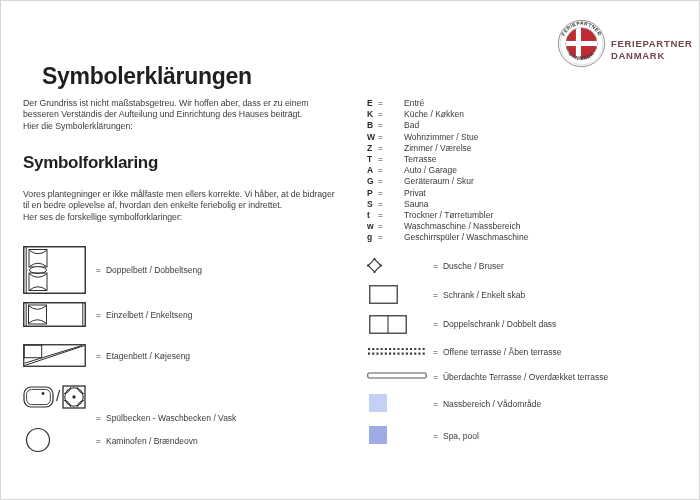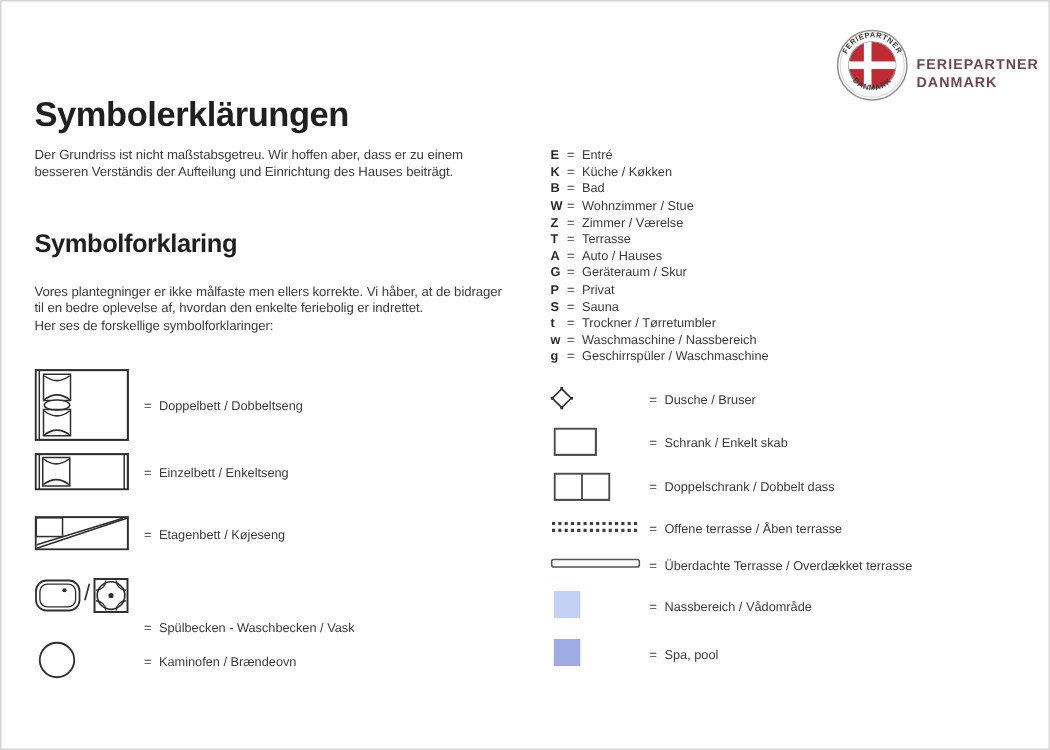--- a/index.html
+++ b/index.html
@@ -4,30 +4,30 @@
 <style>
   html,body{margin:0;padding:0;background:#ffffff;}
   body{font-family:"Liberation Sans", sans-serif;}
   #page{
     position:relative;width:700px;height:500px;background:#ffffff;
     border:1px solid #d6d6d6;box-sizing:border-box;overflow:hidden;
     color:#3a3a3a;
   }
   .abs{position:absolute;}
   h1,h2{margin:0;font-weight:600;color:#1f1f1f;letter-spacing:-0.3px;}
-  h1{font-size:23px;}
+  h1{font-size:23px;margin-left:19px;}
   h2{font-size:17px;}
   .para{font-size:8.8px;line-height:11.4px;color:#3c3c3c;letter-spacing:-0.05px;white-space:nowrap;}
   .lbl{font-size:8.5px;color:#3a3a3a;white-space:nowrap;}
   .eq{margin-right:5px;}
   .abbr-list{left:366px;top:97px;}
   .abbr-row{display:flex;align-items:baseline;height:11.2px;font-size:8.5px;color:#3a3a3a;}
   .abbr-letter{font-weight:700;width:11px;color:#2b2b2b;}
   .abbr-eq{width:10px;}
-  .abbr-label{white-space:nowrap;}
+  .abbr-label{white-space:nowrap;margin-left:16px;}
   .slash{font-size:15px;color:#333;margin:0 2px;position:relative;top:-2px;}
   .sink-row{display:flex;align-items:center;}
   .brand{left:610px;top:37px;font-size:9.5px;line-height:12px;letter-spacing:0.7px;color:#6e464b;font-weight:600;}
   svg{display:block;}
 </style>
 </head>
 <body>
 
 <div id="page">
 
@@ -59,20 +59,21 @@
   </div>
   <div class="abs brand">
     <div>FERIEPARTNER</div>
     <div>DANMARK</div>
   </div>
 
   <h1 class="abs" style="left:22px;top:62px;">Symbolerklärungen</h1>
   <div class="abs para" style="left:22px;top:97px;">
     <div>Der Grundriss ist nicht maßstabsgetreu. Wir hoffen aber, dass er zu einem</div>
     <div>besseren Verständis der Aufteilung und Einrichtung des Hauses beiträgt.</div>
+    <div>Hier die Symbolerklärungen:</div>
   </div>
 
   <h2 class="abs" style="left:22px;top:152px;">Symbolforklaring</h2>
   <div class="abs para" style="left:22px;top:188px;">
     <div>Vores plantegninger er ikke målfaste men ellers korrekte. Vi håber, at de bidrager</div>
     <div>til en bedre oplevelse af, hvordan den enkelte feriebolig er indrettet.</div>
     <div>Her ses de forskellige symbolforklaringer:</div>
   </div>
 
   <div class="abs" style="left:22px;top:245px;">
@@ -181,21 +182,21 @@
         <span class="abbr-label">Zimmer / Værelse</span>
       </div>
     <div class="abbr-row">
         <span class="abbr-letter">T</span>
         <span class="abbr-eq">=</span>
         <span class="abbr-label">Terrasse</span>
       </div>
     <div class="abbr-row">
         <span class="abbr-letter">A</span>
         <span class="abbr-eq">=</span>
-        <span class="abbr-label">Auto / Hauses</span>
+        <span class="abbr-label">Auto / Garage</span>
       </div>
     <div class="abbr-row">
         <span class="abbr-letter">G</span>
         <span class="abbr-eq">=</span>
         <span class="abbr-label">Geräteraum / Skur</span>
       </div>
     <div class="abbr-row">
         <span class="abbr-letter">P</span>
         <span class="abbr-eq">=</span>
         <span class="abbr-label">Privat</span>

